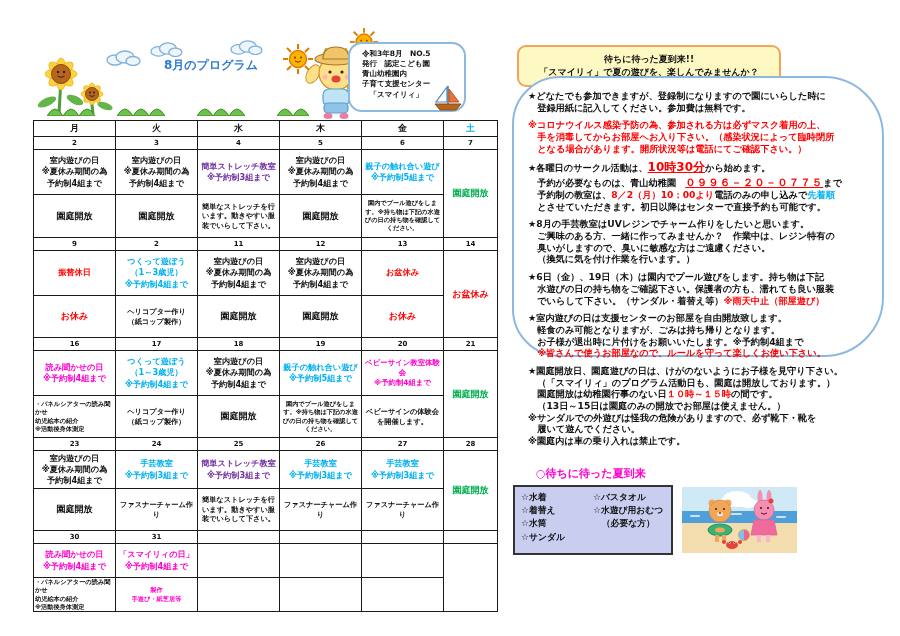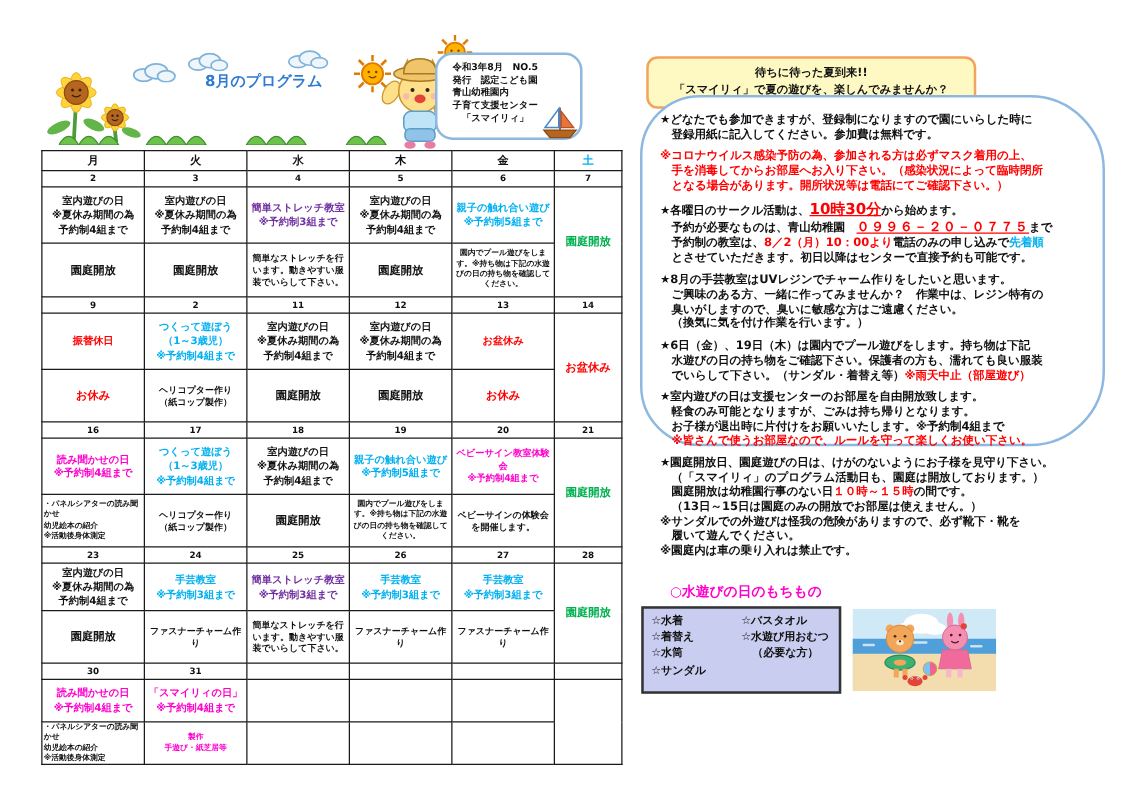--- a/index.html
+++ b/index.html
@@ -404,21 +404,21 @@
 　※皆さんで使うお部屋なので、ルールを守って楽しくお使い下さい。</span></p>
   <p><span>★園庭開放日、園庭遊びの日は、けがのないようにお子様を見守り下さい。
 　（「スマイリィ」のプログラム活動日も、園庭は開放しております。）
 　園庭開放は幼稚園行事のない日</span><span class="seg-r">１０時～１５時</span><span>の間です。</span><span>
 　（13日～15日は園庭のみの開放でお部屋は使えません。）
 ※サンダルでの外遊びは怪我の危険がありますので、必ず靴下・靴を
 　履いて遊んでください。
 ※園庭内は車の乗り入れは禁止です。</span></p>
 </div>
 
-<div id="belong-h" class="abs">○水遊びの日のもちもの</div>
+<div id="belong-h" class="abs">○待ちに待った夏到来</div>
 <div id="belong-box" class="abs">
   <div id="belong-left">☆水着
 ☆着替え
 ☆水筒
 ☆サンダル</div>
   <div>☆バスタオル
 ☆水遊び用おむつ
 　（必要な方）</div>
 </div>
 

